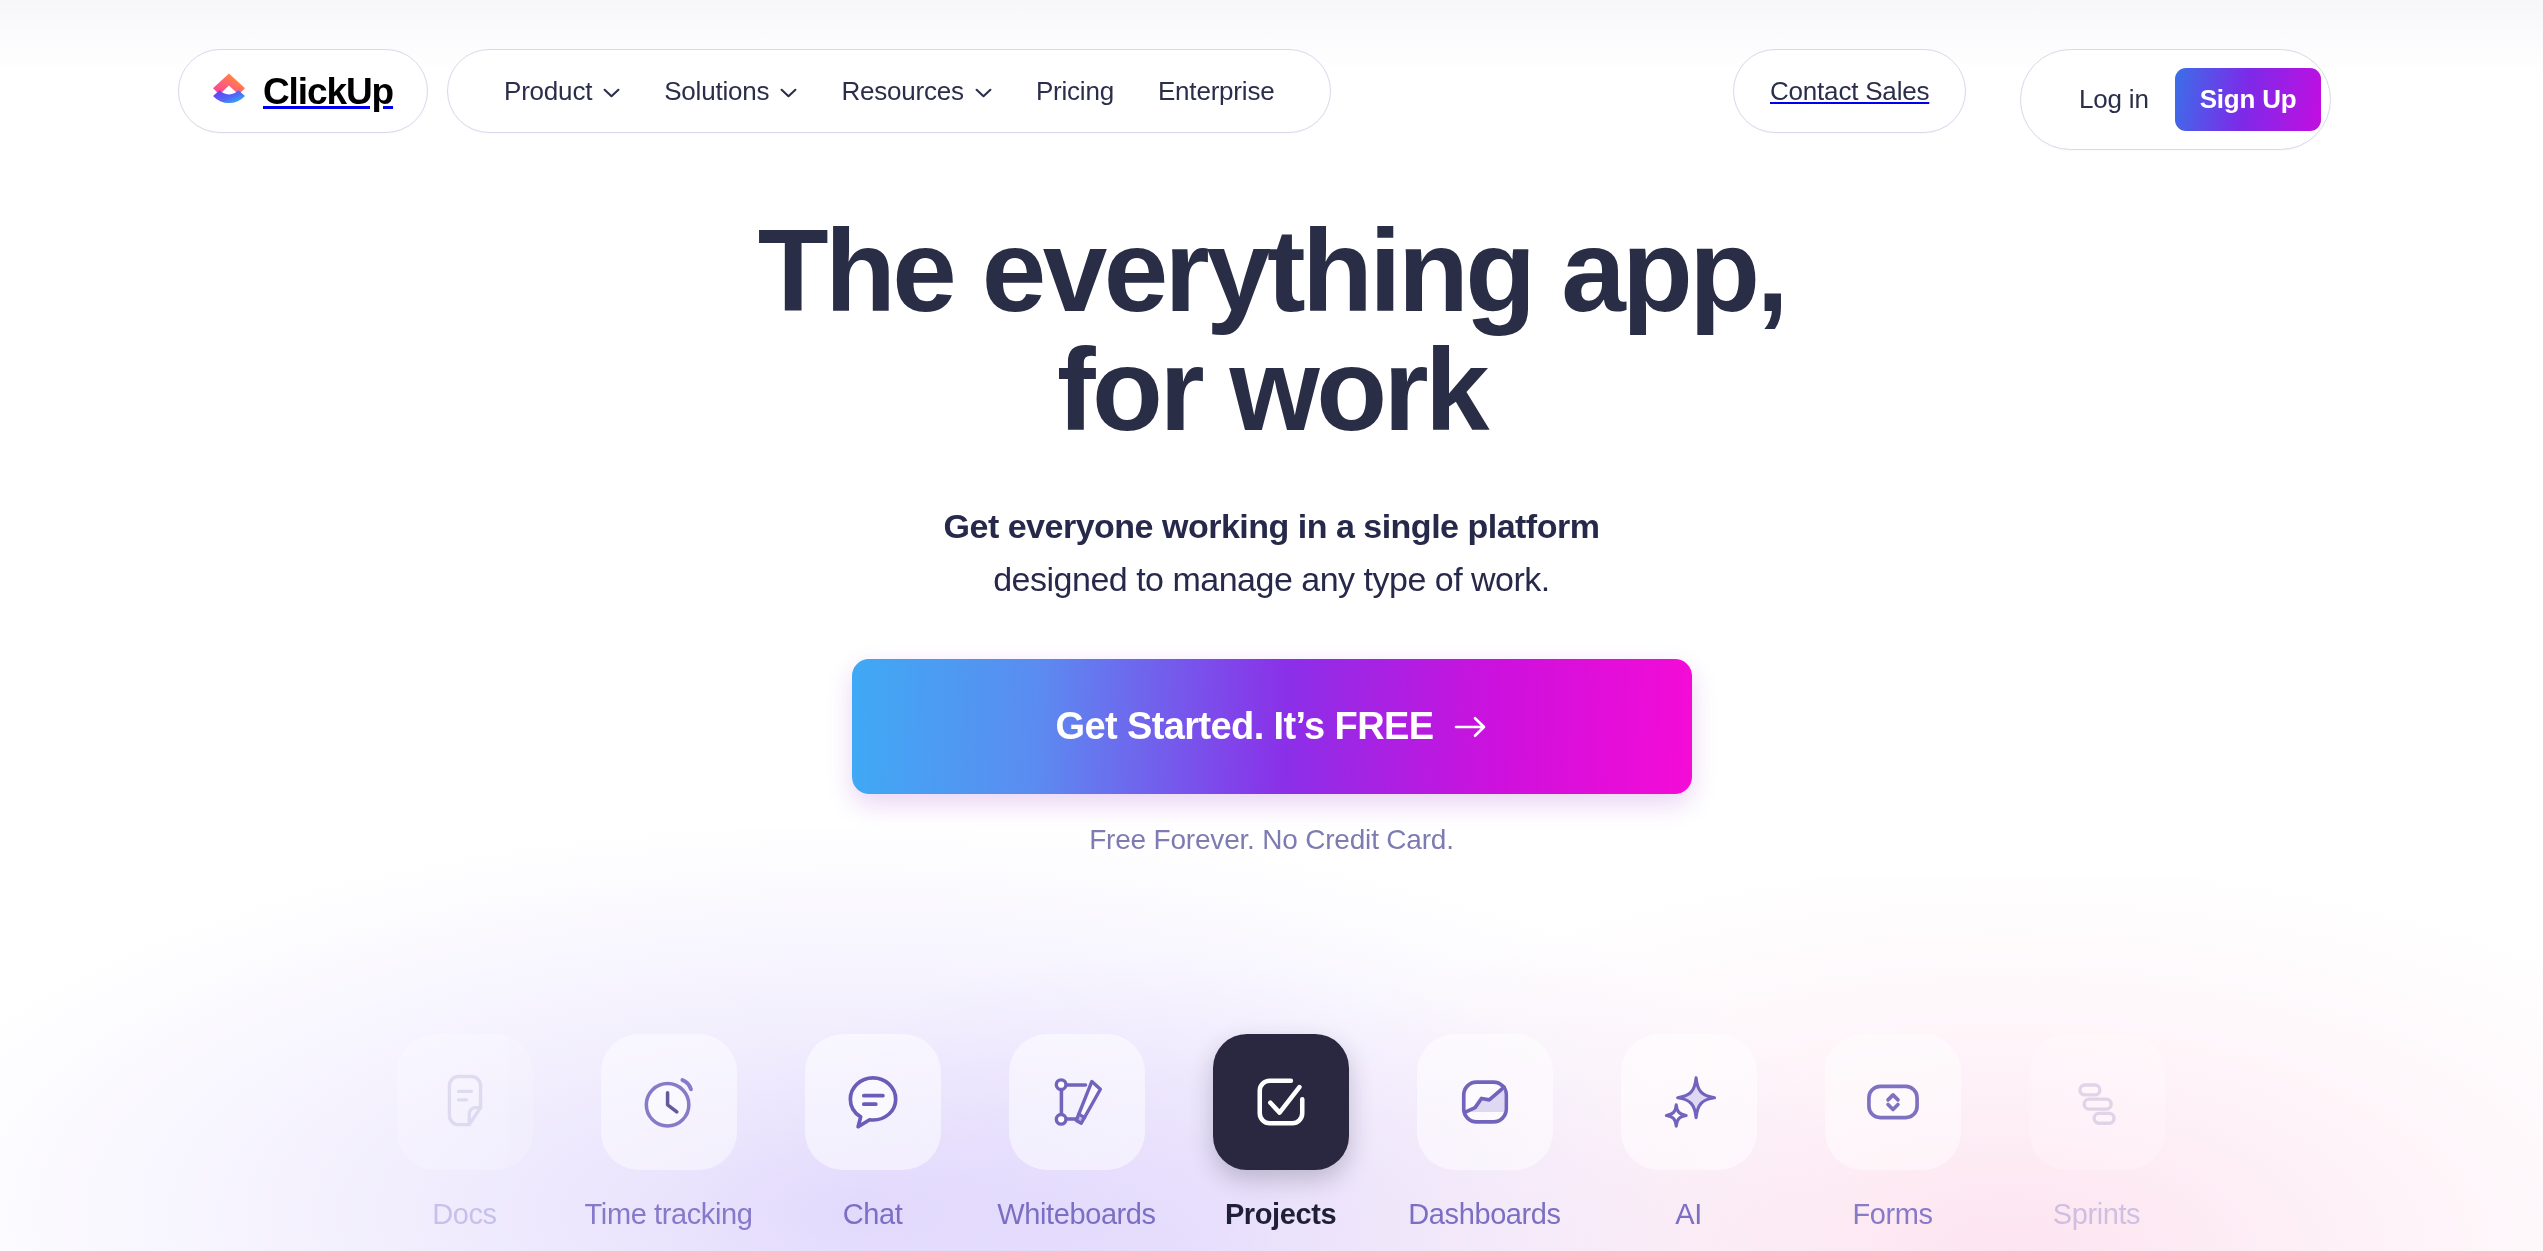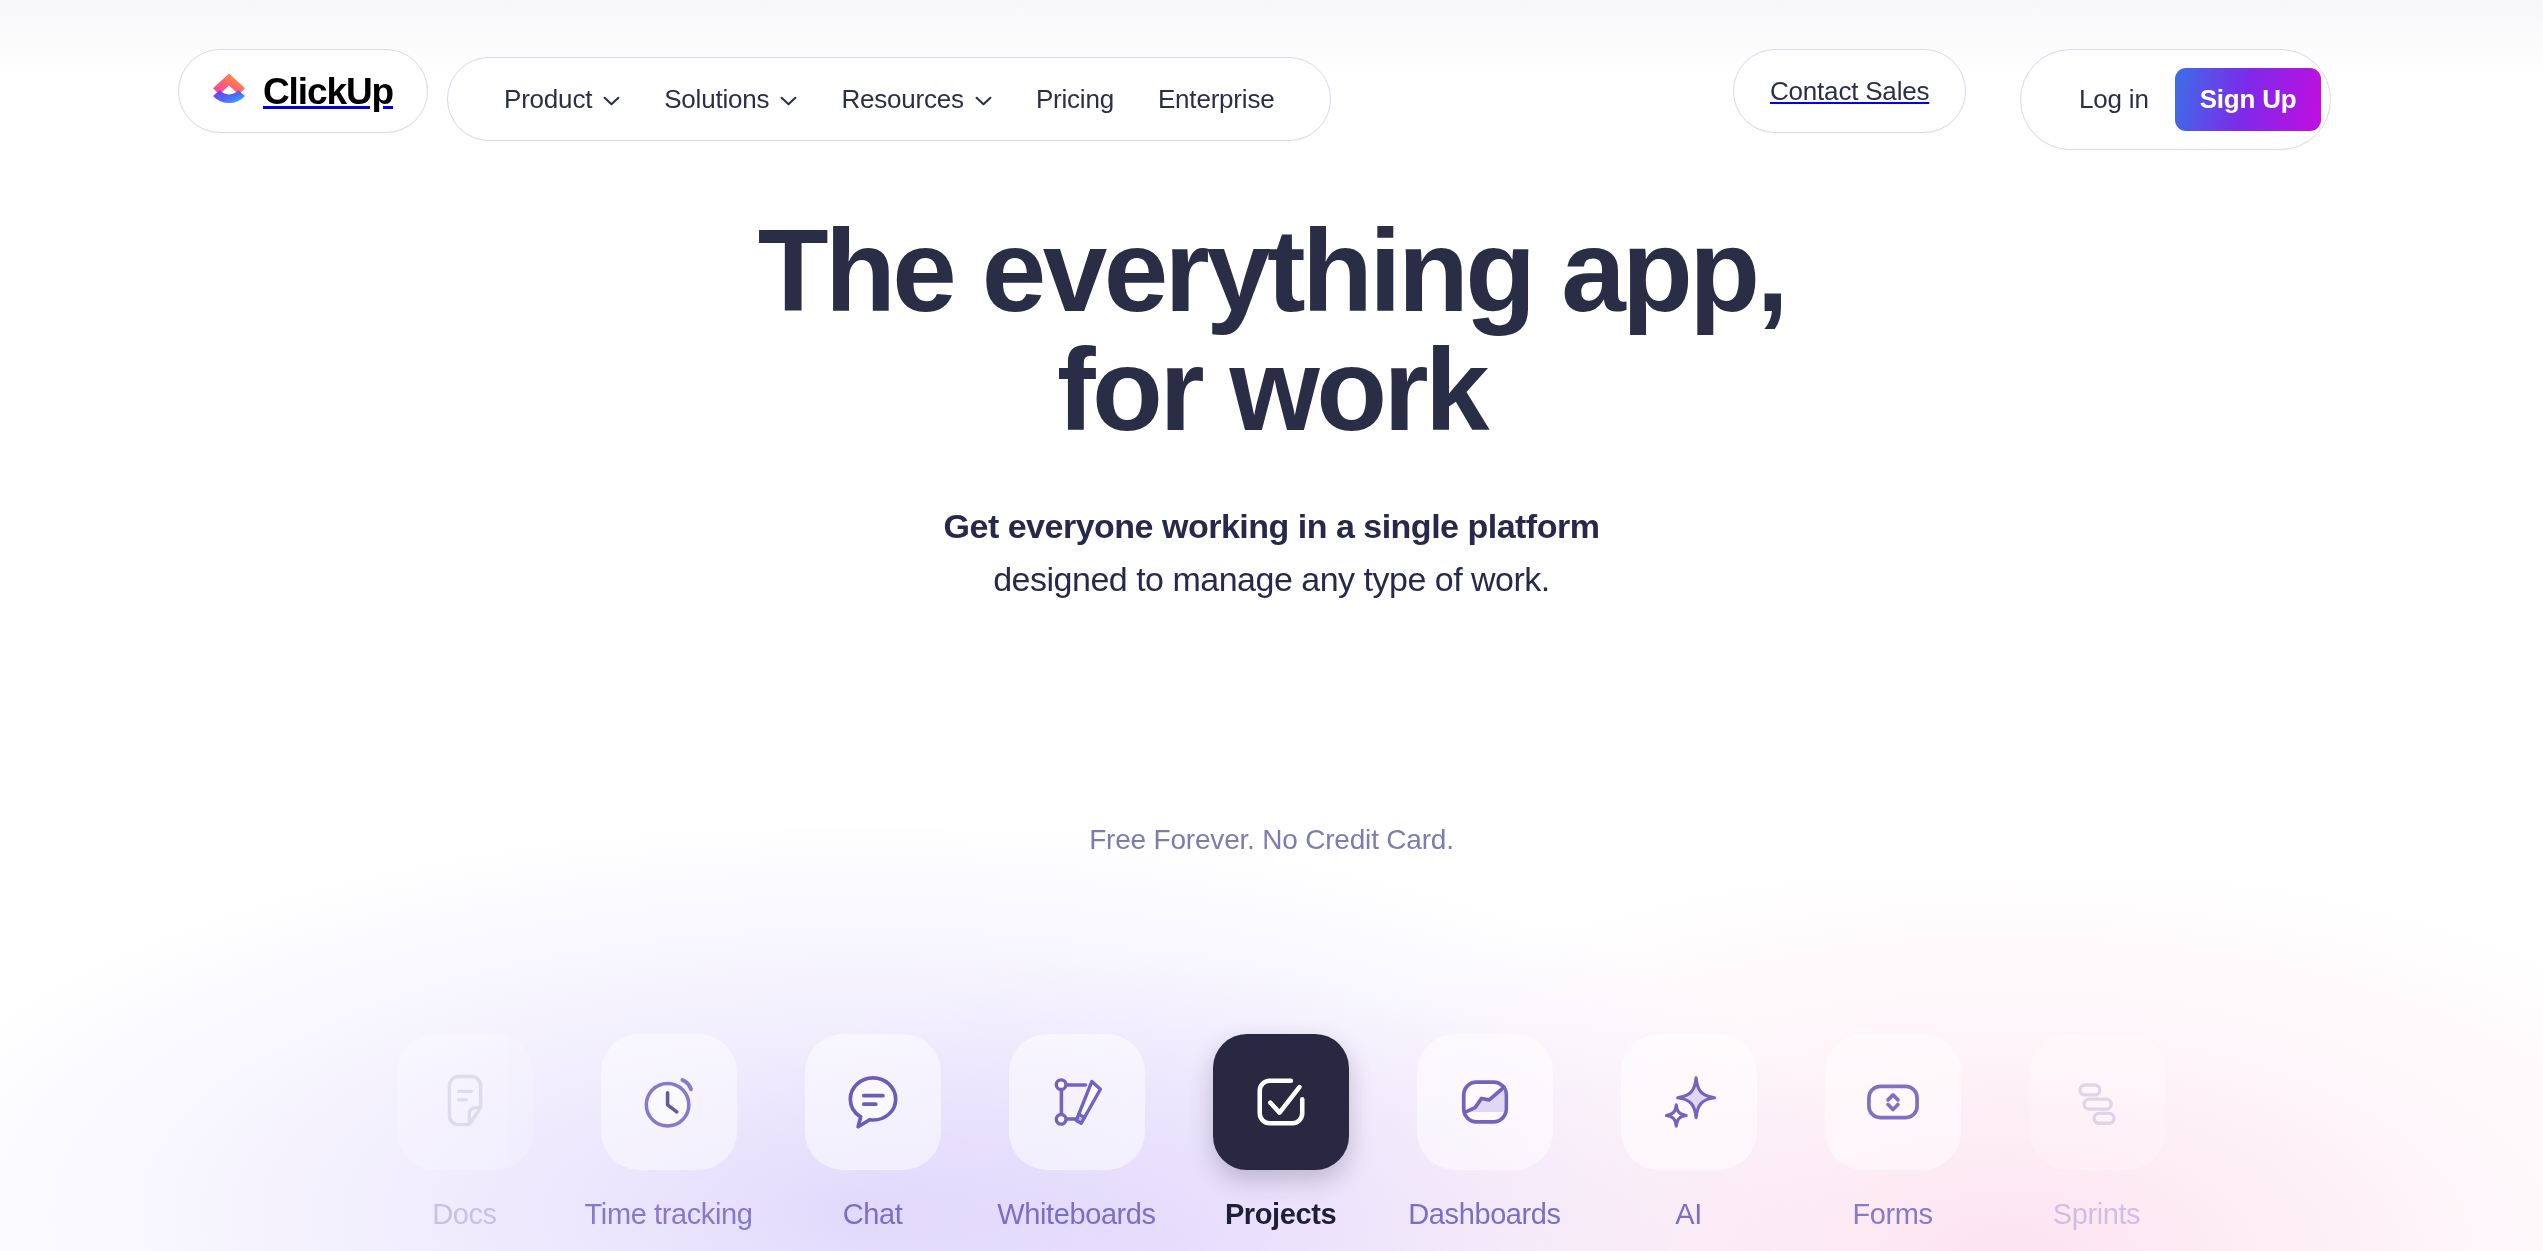--- a/index.html
+++ b/index.html
@@ -95,21 +95,21 @@
     letter-spacing:-1.1px;
     color:#000000;
     line-height:1;
     white-space:nowrap;
   }
 
   
   .nav-pill {
     position:absolute;
     left:447px;
-    top:16px;
+    top:8px;
     height:84px;
     padding:0 34px;
     gap:0;
   }
   .nav-item {
     display:flex;
     align-items:center;
     gap:11px;
     padding:0 22px;
     height:100%;
@@ -379,20 +379,28 @@
   <h1 class="headline">
     <span class="l1">The everything app,</span>
     <span class="l2">for work</span>
   </h1>
 
   <p class="subhead">
     <span class="s1">Get everyone working in a single platform</span>
     <span class="s2">designed to manage any type of work.</span>
   </p>
 
+  <div class="cta-wrap">
+    <button class="cta-btn">
+      <span>Get Started. It’s FREE</span>
+      <svg class="cta-arrow" viewBox="0 0 34 24">
+        <path d="M2 12 H30 M21 3.2 L30 12 L21 20.8" fill="none" stroke="#ffffff" stroke-width="2.6" stroke-linecap="round" stroke-linejoin="round"></path>
+      </svg>
+    </button>
+  </div>
 
   <p class="cta-note">Free Forever. No Credit Card.</p>
 </section>
 
 <div class="features">
 
   <div class="feature fade-3">
     <div class="tile">
       <svg viewBox="0 0 48 48">
         <path d="M13 12.5 A6.5 6.5 0 0 1 19.5 6 H28.5 A6.5 6.5 0 0 1 35 12.5 V28 L27 40 H19.5 A6.5 6.5 0 0 1 13 33.5 Z" fill="#ffffff" fill-opacity="0.55" stroke="#b9b4d8" stroke-width="2.4" stroke-linejoin="round"></path>

